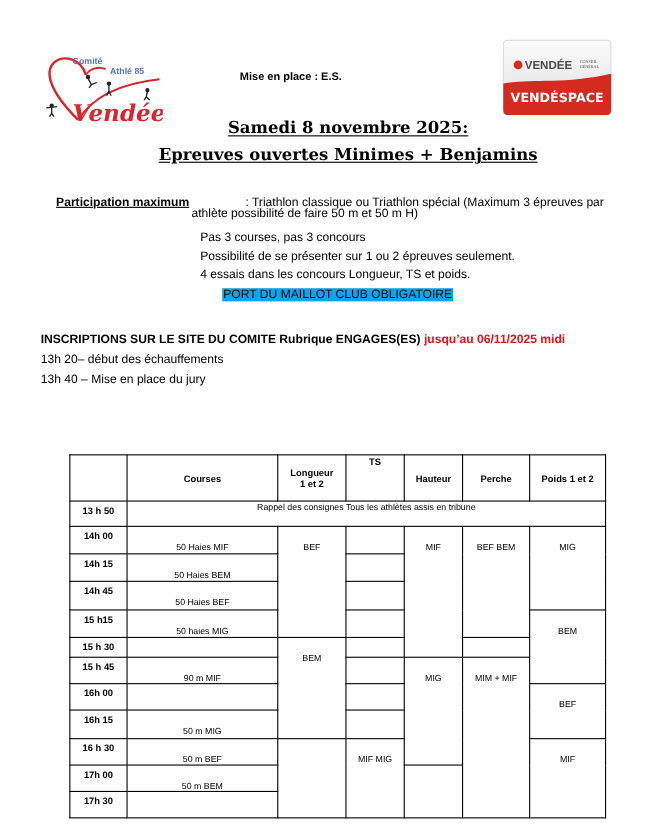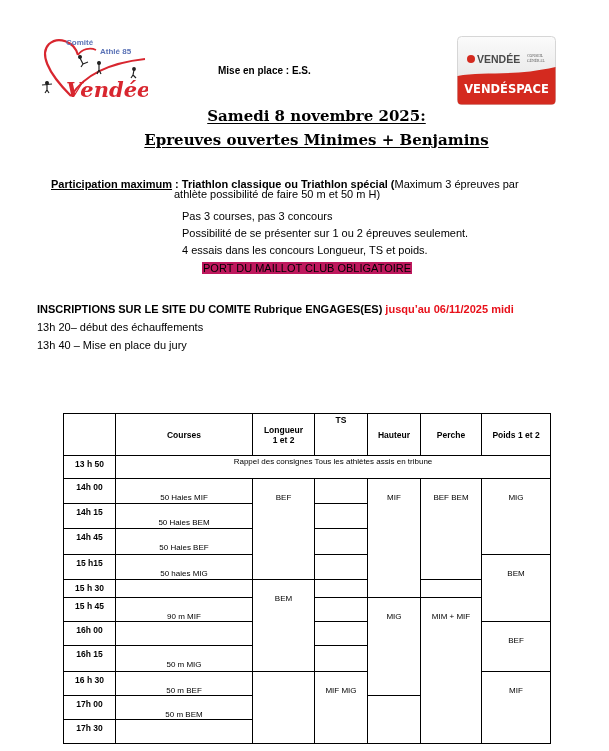--- a/index.html
+++ b/index.html
@@ -1,33 +1,33 @@
 <!DOCTYPE html>
 <html><head>
   <meta charset="utf-8">
   <style>
     html, body { margin: 0; padding: 0; background: #ffffff; }
     body { width: 609px; height: 751px; position: relative; overflow: hidden; font-family: "Liberation Sans", sans-serif; color: #000; }
     .abs { position: absolute; white-space: nowrap; }
-    #logo-left { left: 38px; top: 33px; width: 110px; height: 70px; }
+    #logo-left { left: 38px; top: 46px; width: 110px; height: 70px; }
     #logo-right { left: 457px; top: 36px; width: 99px; height: 69px; }
     #subtitle { left: 218px; top: 65px; font-size: 10px; font-weight: bold; }
     .title { left: 12px; width: 609px; text-align: center; font-family: "DejaVu Serif", serif; font-weight: bold; font-size: 15px; }
     .title span { text-decoration: underline; text-underline-offset: 2px; }
     #title-1 { top: 107px; }
     #title-2 { top: 131px; }
     .body-txt { font-size: 11px; }
     #part-line { left: 51px; top: 178px; }
     #part-line .lbl { font-weight: bold; text-decoration: underline; }
-    #part-line .bld { font-weight: bold; }
+    #part-line .bld { font-weight: normal; padding-left: 48px; }
     #pl-1 { left: 174px; top: 188px; }
     #pl-2 { left: 182px; top: 210px; }
     #pl-3 { left: 182px; top: 227px; }
     #pl-4 { left: 182px; top: 244px; }
-    #pl-hl { left: 202px; top: 262px; background: #be185d; padding: 0 1px; }
+    #pl-hl { left: 202px; top: 262px; background: #0ea5e9; padding: 0 1px; }
     #insc { left: 37px; top: 303px; font-weight: bold; font-size: 11px; }
     #insc .red { color: #e8101a; }
     #sch-1 { left: 37px; top: 321px; text-align: center; }
     #sch-2 { left: 37px; top: 339px; }
 
     #sched { position: absolute; left: 63px; top: 413px; border-collapse: collapse; table-layout: fixed; width: 487px; }
     #sched td, #sched th { border: 1px solid #000; padding: 0; font-size: 8px; text-align: center; vertical-align: top; overflow: hidden; margin-left: 24px; }
     #sched th { font-weight: bold; font-size: 8.5px; vertical-align: middle; }
     #sched th.top { vertical-align: top; padding-top: 1px; }
     #sched td { padding-top: 14px; }

